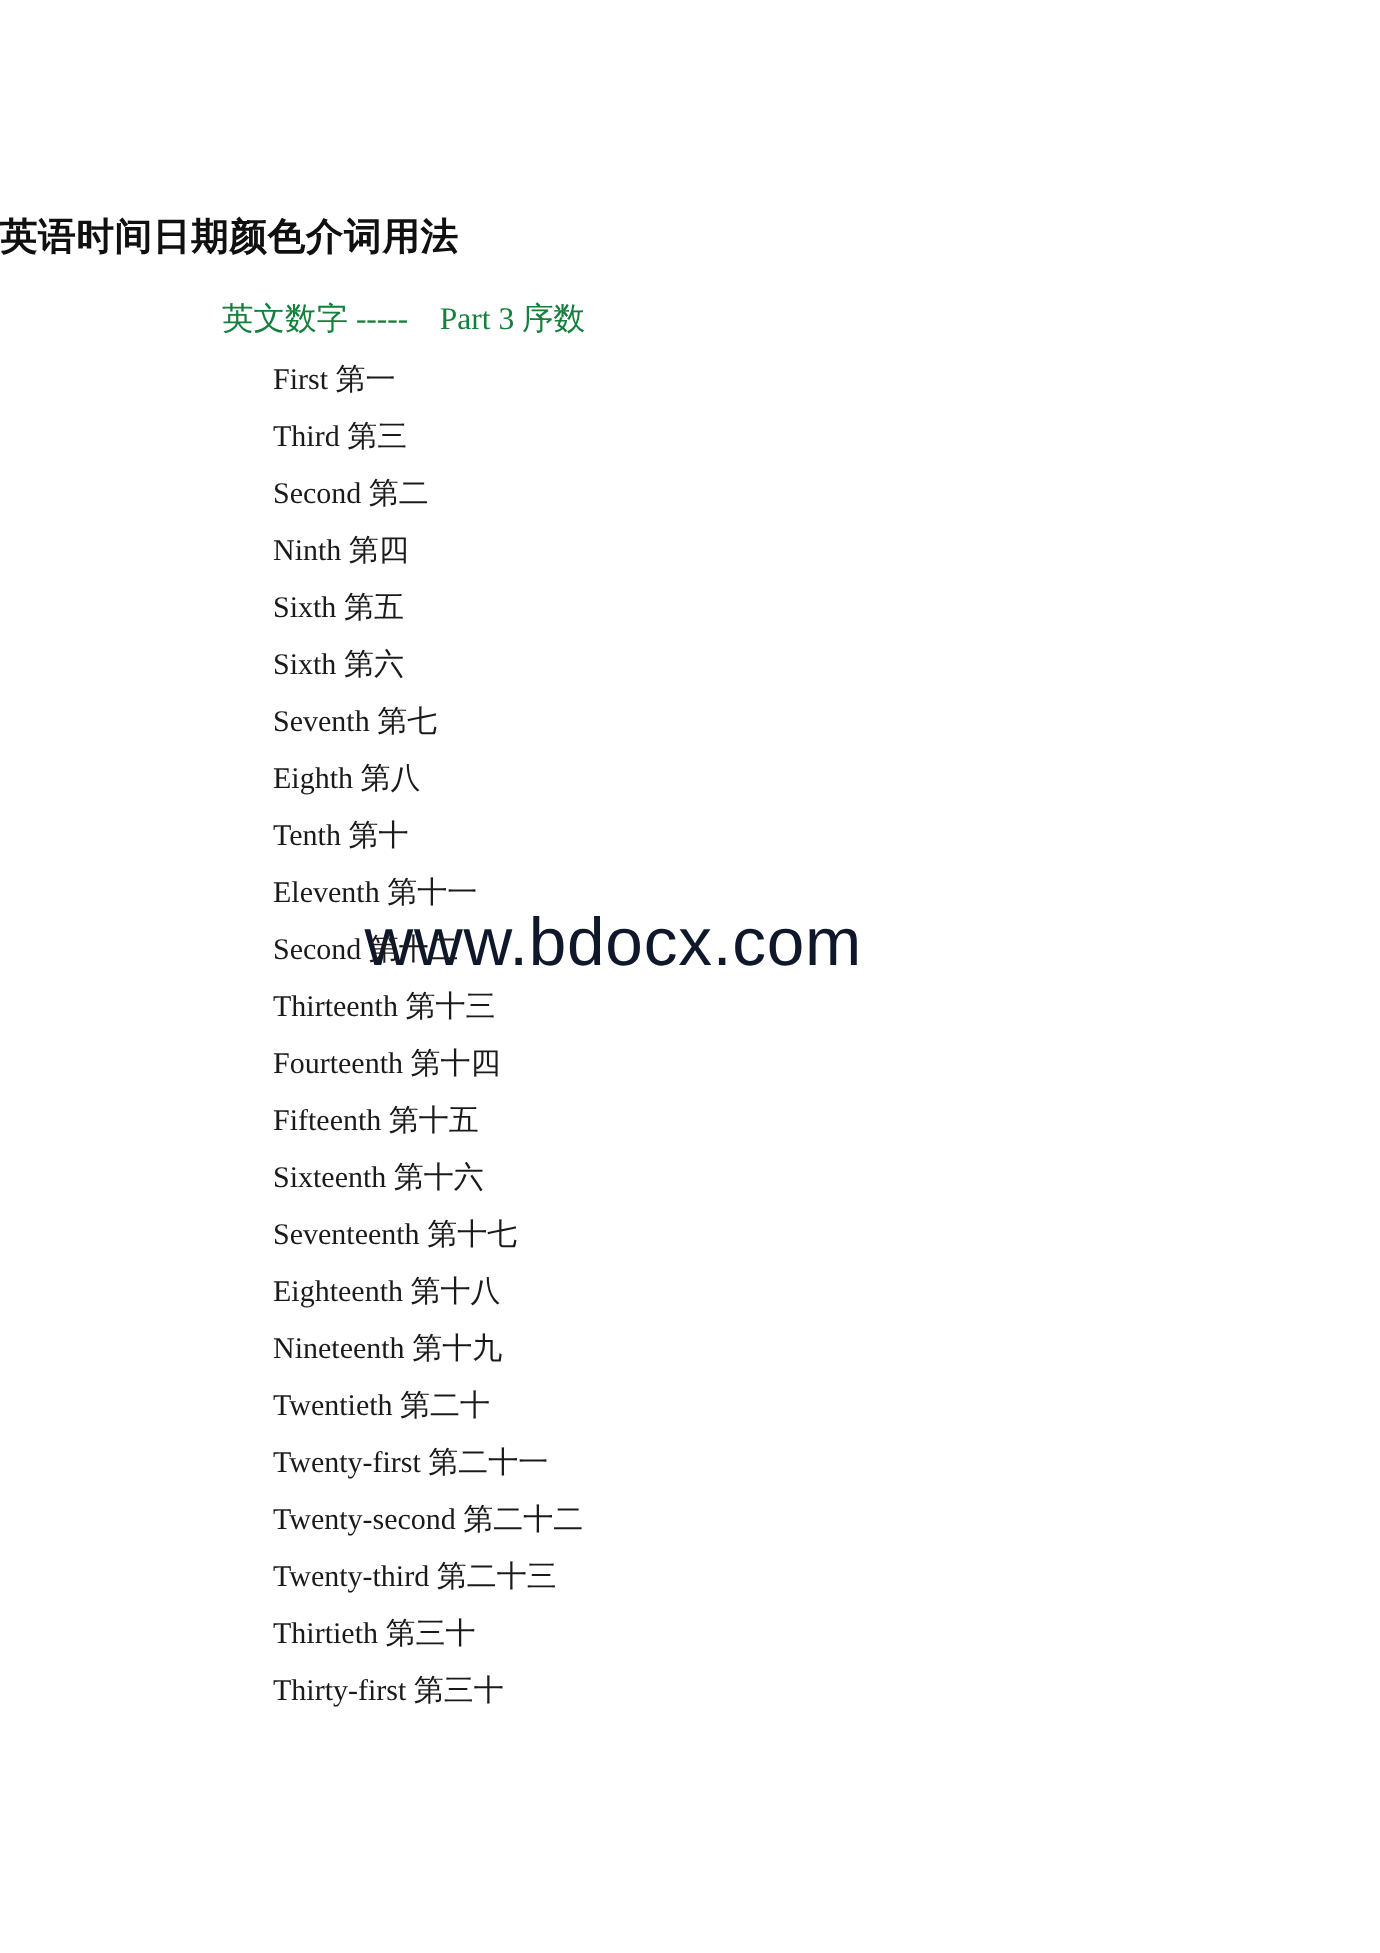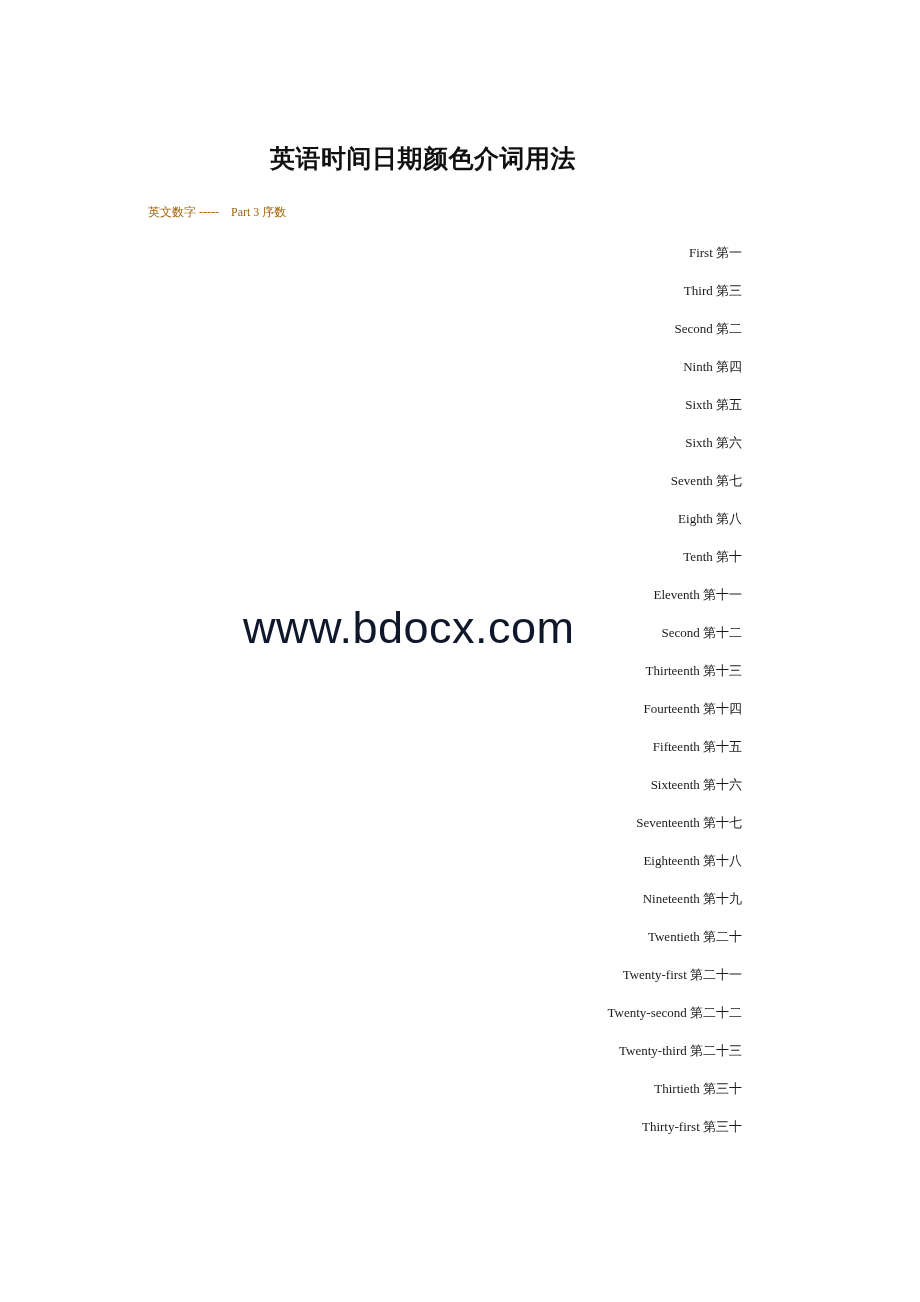--- a/index.html
+++ b/index.html
@@ -43,54 +43,53 @@
   .content {
     position: relative;
     z-index: 2;
   }
 
   .doc-title {
     position: absolute;
     left: 0;
     top: 142px;
     width: 846px;
-    text-align: center;
+    text-align: left;
     font-size: 25px;
     font-weight: bold;
     line-height: 34px;
     letter-spacing: 0.5px;
     color: #101010;
   }
 
   .subtitle {
     position: absolute;
     left: 148px;
     top: 200px;
-    font-size: 12px;
+    font-size: 21px;
     line-height: 24px;
-    color: #a16207;
+    color: #15803d;
     white-space: pre;
   }
 
   .ordinal-list {
     position: absolute;
     left: 182px;
     top: 240px;
     margin: 0;
     padding: 0;
     list-style: none;
     width: 560px;
   }
   .ordinal-list li {
     height: 38px;
     line-height: 26px;
-    font-size: 13px;
+    font-size: 20px;
     color: #1a1a1a;
     white-space: nowrap;
-    text-align: right;
   }
   .ordinal-list li .en { }
   .ordinal-list li .zh { }
 </style>
 </head>
 <body>
 
 <div class="page">
 
   <div class="watermark">www.bdocx.com</div>

